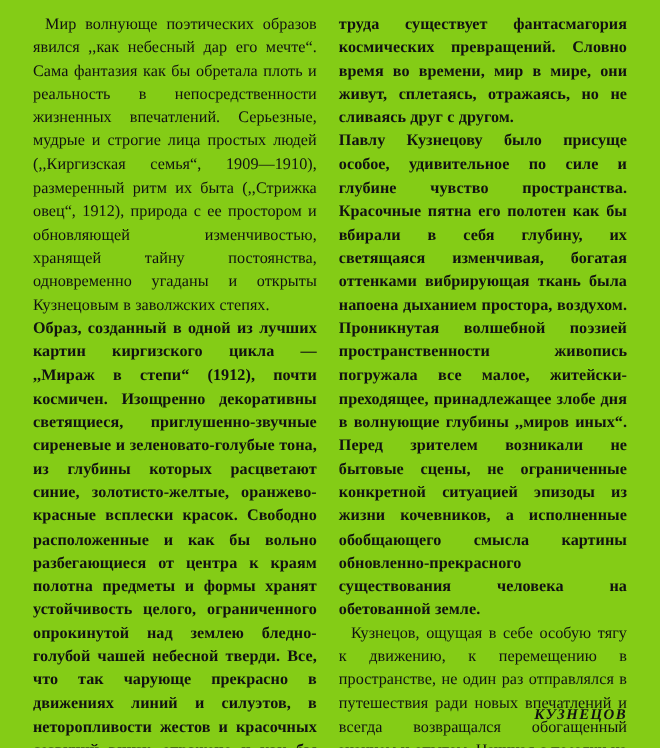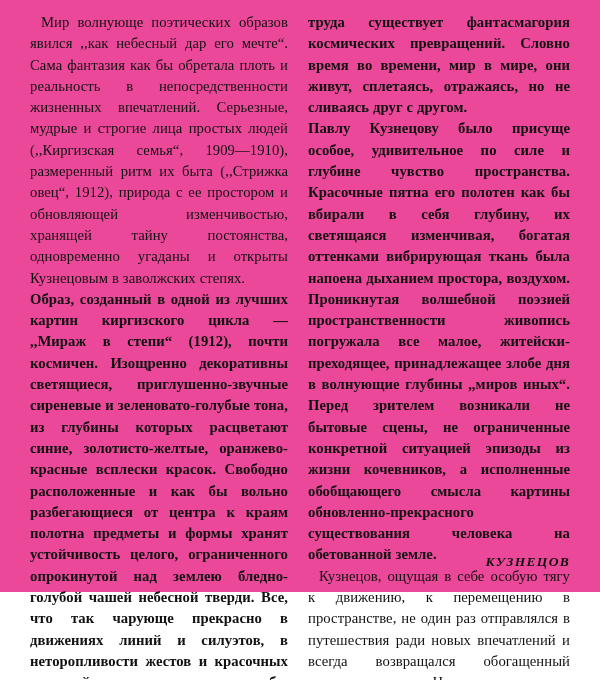--- a/index.html
+++ b/index.html
@@ -10,22 +10,22 @@
   body {
     width: 600px;
     height: 680px;
     overflow: hidden;
     font-family: "Liberation Serif", "DejaVu Serif", serif;
     color: #111111;
   }
   .page {
     position: relative;
     width: 600px;
-    height: 592px;
-    background: #ec4899;
+    height: 680px;
+    background: #84cc16;
     box-sizing: border-box;
   }
   .columns {
     position: absolute;
     left: 0;
     top: 0;
     width: 600px;
     display: flex;
     flex-direction: row;
     align-items: flex-start;

